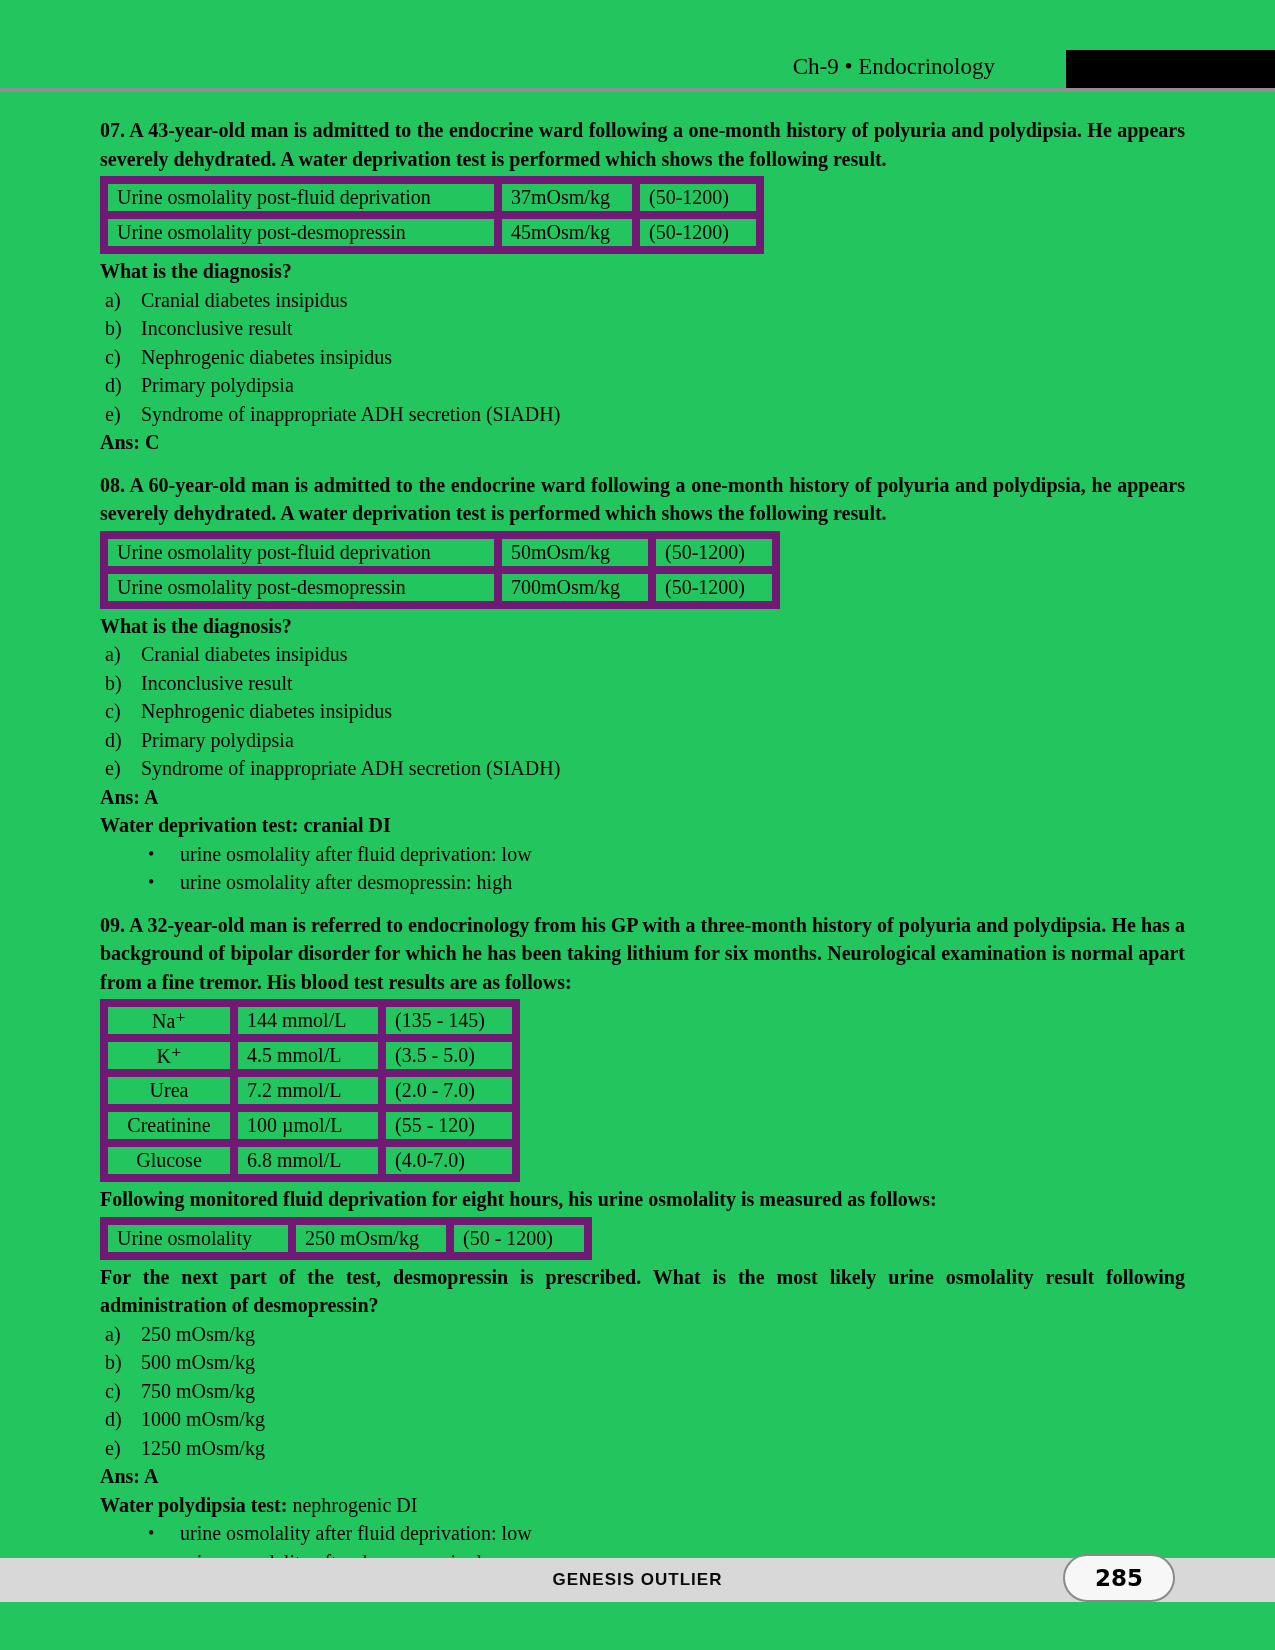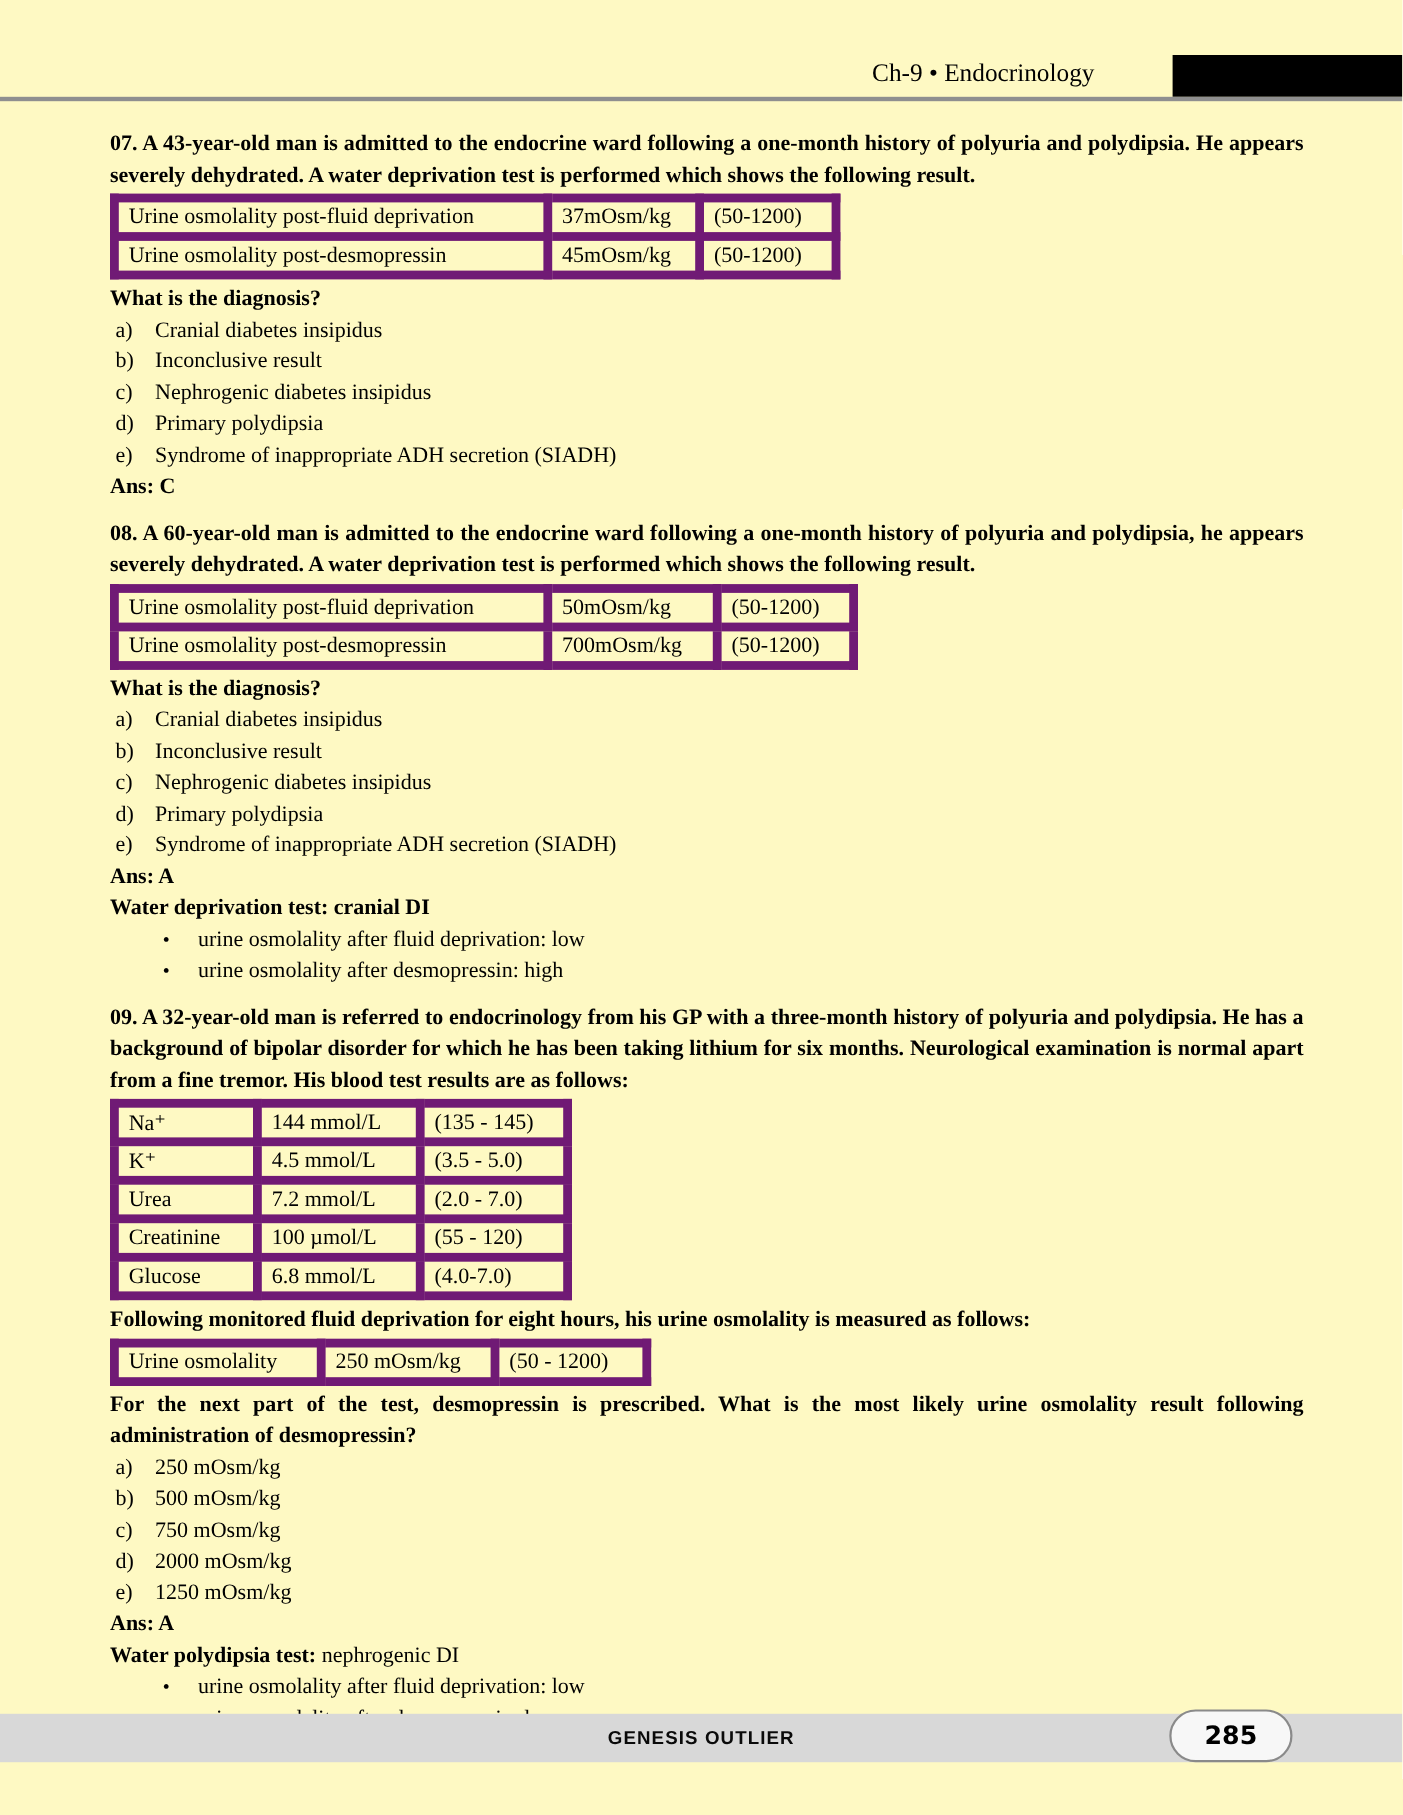--- a/index.html
+++ b/index.html
@@ -1,19 +1,19 @@
 <!DOCTYPE html>
 <html><head>
 <meta charset="utf-8">
 <style>
   html,body{margin:0;padding:0;background:#fff;}
   .page{
     position:relative;
     width:1275px;height:1650px;
-    background:#fef9c3;
+    background:#22c55e;
     font-family:"Liberation Serif","DejaVu Serif",serif;
     font-size:20px;color:#000;
     overflow:hidden;
   }
   
   .header-title{
     position:absolute;top:50px;right:280px;
     font-size:23px;line-height:34px;white-space:nowrap;
   }
   .header-black-bar{
@@ -44,21 +44,21 @@
     border:8px solid #701a75;height:27px;padding:0 9px;
     font-size:20px;white-space:nowrap;overflow:hidden;
   }
   .t1 td:nth-child(1){width:368px;}
   .t1 td:nth-child(2){width:112px;}
   .t1 td:nth-child(3){width:98px;}
   .t2 td:nth-child(1){width:368px;}
   .t2 td:nth-child(2){width:128px;}
   .t2 td:nth-child(3){width:98px;}
   .t3{margin-left:10px;}
-  .t3 td:nth-child(1){width:104px;}
+  .t3 td:nth-child(1){width:104px;text-align:center;}
   .t3 td:nth-child(2){width:122px;}
   .t3 td:nth-child(3){width:108px;}
   .t4{margin-left:10px;}
   .t4 td:nth-child(1){width:162px;}
   .t4 td:nth-child(2){width:132px;}
   .t4 td:nth-child(3){width:112px;}
   
   .footer-bar{
     position:absolute;top:1558px;left:0;width:100%;height:44px;
     background:#d8d8d8;
@@ -235,21 +235,21 @@
         <div class="opt">
           <span class="key">b)</span>
           <span>500 mOsm/kg</span>
         </div>
         <div class="opt">
           <span class="key">c)</span>
           <span>750 mOsm/kg</span>
         </div>
         <div class="opt">
           <span class="key">d)</span>
-          <span>2000 mOsm/kg</span>
+          <span>1000 mOsm/kg</span>
         </div>
         <div class="opt">
           <span class="key">e)</span>
           <span>1250 mOsm/kg</span>
         </div>
       </div>
       <div class="answer">Ans: A</div>
       <div class="note">
         <span class="nb">Water polydipsia test:</span><span> nephrogenic DI</span>
       </div>

